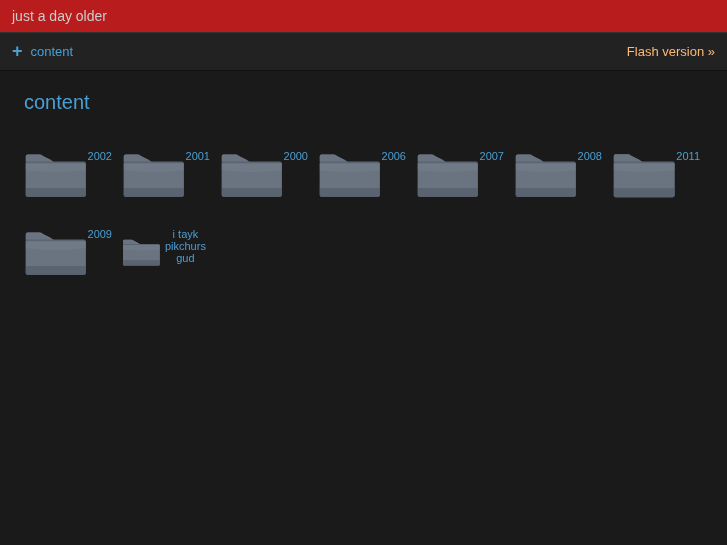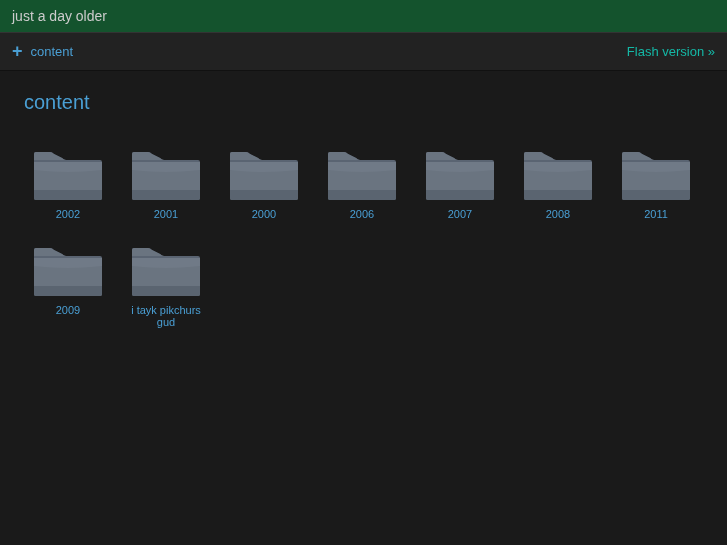--- a/index.html
+++ b/index.html
@@ -8,21 +8,21 @@
       width: 727px;
       height: 545px;
       background-color: #1a1a1a;
       font-family: Arial, sans-serif;
       color: #ccc;
       overflow: hidden;
     }
 
     
     #header {
-      background-color: #14532d;
+      background-color: #b91c1c;
       padding: 8px 12px;
       display: flex;
       align-items: center;
     }
 
     #header-title {
       color: #cccccc;
       font-size: 14px;
       font-weight: normal;
     }
@@ -52,21 +52,21 @@
     }
 
     #nav-content-link {
       color: #4a9fd4;
       font-size: 13px;
       text-decoration: none;
       cursor: pointer;
     }
 
     #flash-version-link {
-      color: #14b8a6;
+      color: #fdba74;
       font-size: 13px;
       text-decoration: none;
       cursor: pointer;
     }
 
     
     #main {
       padding: 20px 24px;
     }
 
@@ -79,22 +79,21 @@
     
     #folder-grid {
       display: flex;
       flex-wrap: wrap;
       gap: 10px 10px;
       row-gap: 20px;
     }
 
     .folder-item {
       display: flex;
-      flex-direction: column;
-      align-items: center;
+      flex-direction: row;
       width: 88px;
       cursor: pointer;
     }
 
     .folder-icon {
       width: 72px;
       height: 58px;
       position: relative;
     }
 

